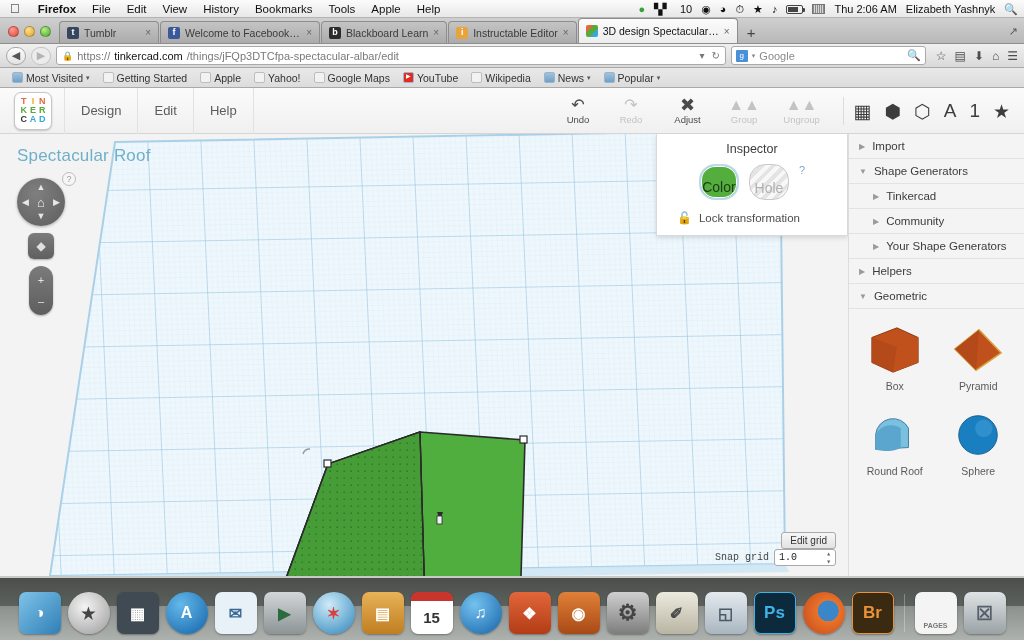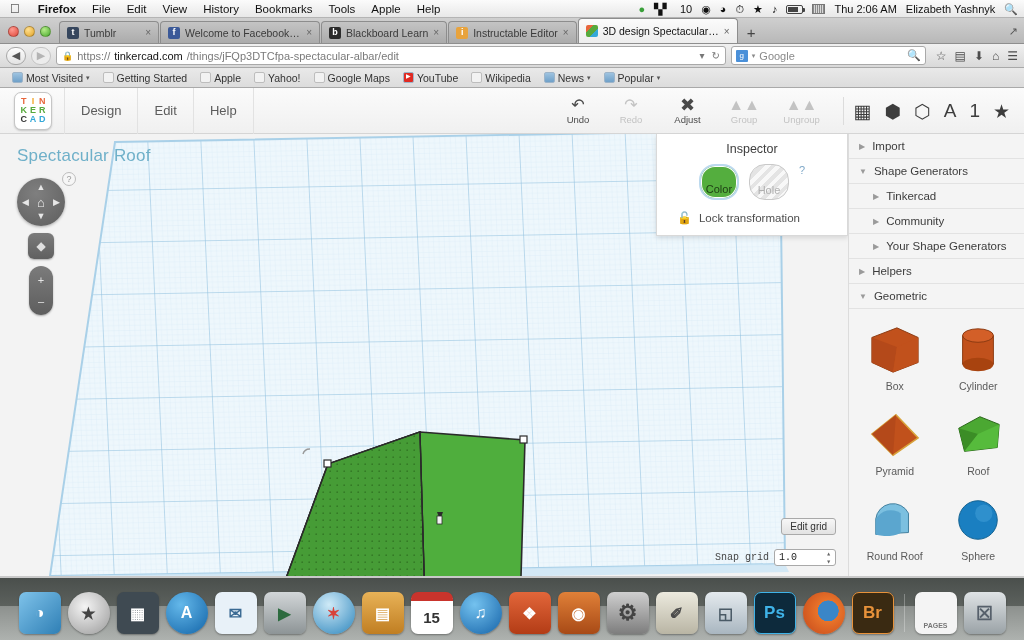--- a/index.html
+++ b/index.html
@@ -177,41 +177,41 @@
     display:flex; align-items:center; justify-content:center; color:#e0e0e0; font-size:12px;}
   .zoombar{ width:24px; height:49px; border-radius:12px; margin:7px 0 0 12px;
     background:linear-gradient(#7b7b7b,#5e5e5e); box-shadow:0 1px 2px rgba(0,0,0,.3);
     display:flex; flex-direction:column; align-items:center; justify-content:space-around;
     color:#e6e6e6; font-size:11px; padding:3px 0;}
   .helpq{ position:absolute; left:62px; top:38px; width:14px; height:14px;
     border-radius:50%; border:1px solid #bdbdbd; color:#9a9a9a; font-size:9px;
     display:flex; align-items:center; justify-content:center; z-index:6; background:#f6f6f6;}
 
   .gridfoot{ position:absolute; right:12px; bottom:10px; z-index:6;
-    display:flex; flex-direction:column; align-items:flex-end; gap:14px; }
+    display:flex; flex-direction:column; align-items:flex-end; gap:0; }
   .editgrid{ font-size:10px; padding:2px 8px; border-radius:3px;
     background:linear-gradient(#f7f7f7,#e2e2e2); border:1px solid #a9a9a9; color:#333; }
   .snaprow{ display:flex; align-items:center; gap:5px; font-size:10px; color:#454545;font-family:Liberation Mono, monospace; }
   .snapsel{ width:62px; height:17px; border-radius:3px; background:#fff;
     border:1px solid #a9a9a9; display:flex; align-items:center; padding:0 4px;
     font-size:10px; color:#222; }
   .snapsel .stepper{ margin-left:auto; font-size:8px; color:#666; line-height:.9; text-align:center;}
 
   
   .inspector{
     position:absolute; right:0; top:0; width:192px; z-index:8;
     background:#fff; border:1px solid #d9d9d9; border-top:none;
     box-shadow:0 2px 5px rgba(0,0,0,.12); padding:8px 10px 10px;
   }
   .inspector h3{ font-size:12.5px; font-weight:normal; color:#3d3d3d;
     text-align:center; margin-bottom:8px; }
   .swatches{ display:flex; align-items:center; gap:10px; justify-content:center; }
   .sw{ width:40px; height:36px; border-radius:16px; position:relative;
     display:flex; align-items:flex-end; justify-content:center; padding-bottom:3px;
-    font-size:11px; }
+    font-size:14px; }
   .sw.color{ background:#54ae3e; border:2px solid #bcd9ee; color:#1d3d14;
     box-shadow:0 0 0 1px #fff inset; }
   .sw.color:after{content:"";position:absolute;inset:2px;
     background-image:radial-gradient(#2c6a1f .6px,transparent .7px);
     background-size:6px 6px;opacity:.6;pointer-events:none;}
   .sw.hole{ background:repeating-linear-gradient(-45deg,#e4e4e4 0 4px,#f8f8f8 4px 8px);
     border:1px solid #c9c9c9; color:#b0b0b0; }
   .insp-q{ font-size:11px; color:#7fa8c8; align-self:flex-start; }
   .lockrow{ display:flex; align-items:center; gap:7px; margin-top:11px; padding-left:10px;
     font-size:11.5px; color:#4d4d4d; }
@@ -595,46 +595,29 @@
 
         <div class="shapecell">
           <svg class="shp" viewBox="0 0 60 54">
             <polygon points="6,14 32,4 54,14 54,40 28,50 6,40" fill="#c1511c" stroke="#8a3a12" stroke-width="1"></polygon>
             <polygon points="6,14 32,24 28,50 6,40" fill="#b4491a"></polygon>
             <polygon points="32,24 54,14 54,40 28,50" fill="#c1511c"></polygon>
           </svg>
           <span class="nm">Box</span>
         </div>
 
-        <div class="shapecell">
-          <svg class="shp" viewBox="0 0 60 54">
-            <rect x="14" y="12" width="32" height="30" fill="#c1511c"></rect>
-            <ellipse cx="30" cy="12" rx="16" ry="7" fill="#d35f28" stroke="#8a3a12" stroke-width="1"></ellipse>
-            <ellipse cx="30" cy="42" rx="16" ry="7" fill="#a8430f"></ellipse>
-            <path d="M14,12 V42 M46,12 V42" stroke="#8a3a12" stroke-width="1" fill="none"></path>
-          </svg>
-          <span class="nm">Cylinder</span>
-        </div>
 
         <div class="shapecell">
           <svg class="shp" viewBox="0 0 60 54">
             <polygon points="31,6 54,30 28,48 6,26" fill="#c1511c" stroke="#d8a23a" stroke-width="1.6"></polygon>
             <polygon points="31,6 28,48 6,26" fill="#b4491a"></polygon>
           </svg>
           <span class="nm">Pyramid</span>
         </div>
 
-        <div class="shapecell">
-          <svg class="shp" viewBox="0 0 60 54">
-            <polygon points="10,20 32,8 52,16 50,40 16,44" fill="#4ba832" stroke="#256415" stroke-width="1"></polygon>
-            <polygon points="10,20 30,26 16,44" fill="#3b8d26"></polygon>
-            <polygon points="30,26 52,16 50,40 16,44" fill="#56bb3c"></polygon>
-          </svg>
-          <span class="nm">Roof</span>
-        </div>
 
         <div class="shapecell">
           <svg class="shp" viewBox="0 0 60 54">
             <path d="M10,42 V26 a18,18 0 0 1 34,-6 V40 Z" fill="#7cc0e0" stroke="#3e7d9c" stroke-width="1"></path>
             <path d="M10,42 a16,6 0 0 0 26,-2 V20 a18,18 0 0 0 -26,6 Z" fill="#5ba6cf"></path>
           </svg>
           <span class="nm">Round Roof</span>
         </div>
 
         <div class="shapecell">

